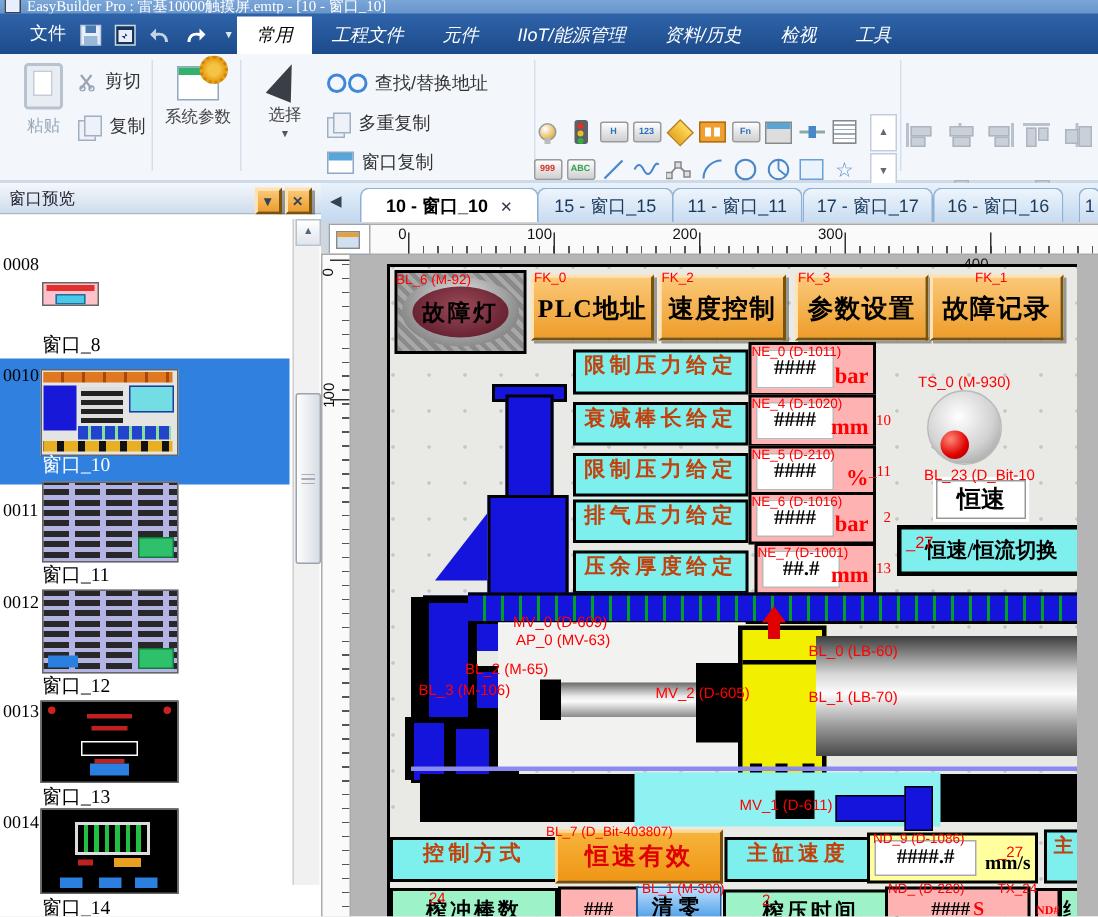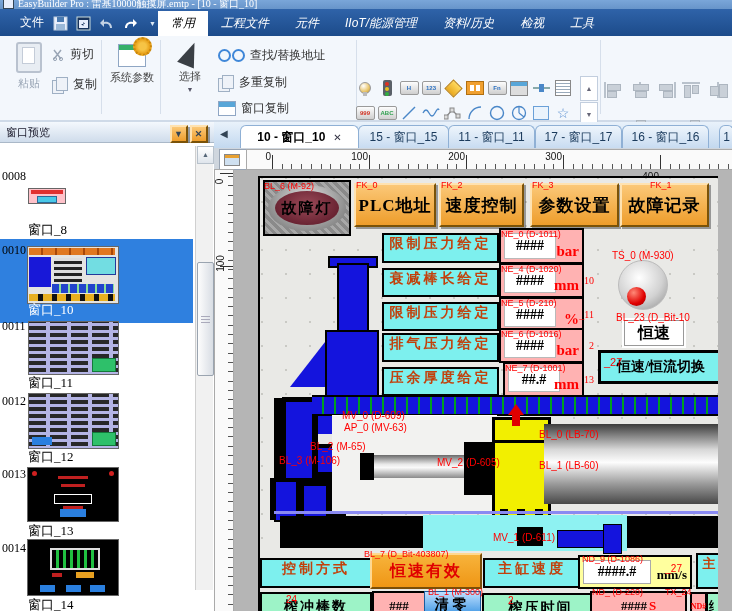--- a/index.html
+++ b/index.html
@@ -498,21 +498,21 @@
           <span class="t-top"></span>
             <span class="t-blue"></span>
             <span class="t-mid"></span>
             <span class="t-cyan"></span>
             <span class="t-belt"></span>
             <span class="t-bot"></span>
         </div>
         <div class="wlab" style="top:62px;">窗口_10</div>
       </div>
 
-      <div class="wnum" style="top:176px;">0011</div>
+      <div class="wnum" style="top:190px;">0011</div>
       <div class="th thtab" style="left:28px;top:178px;width:89px;height:52px;"></div>
       <div class="wlab" style="top:231px;">窗口_11</div>
 
       <div class="wnum" style="top:251px;">0012</div>
       <div class="th thtab t12" style="left:28px;top:250px;width:89px;height:54px;"></div>
       <div class="wlab" style="top:305px;">窗口_12</div>
 
       <div class="wnum" style="top:324px;">0013</div>
       <div class="th th13" style="left:27px;top:324px;width:90px;height:53px;">
         <span class="dot" style="left:4px;"></span>
@@ -700,22 +700,22 @@
       <div class="cyanbar"></div>
       <div class="blk" style="left:257px;top:349px;width:26px;height:19px;"></div>
       <div class="blue" style="left:297px;top:352px;width:46px;height:16px;border-width:1px;"></div>
       <div class="blue" style="left:343px;top:346px;width:17px;height:28px;border-width:1px;"></div>
 
       <span class="rtag" style="left:82px;top:232px;font-size:10px;">MV_0 (D-609)</span>
       <span class="rtag" style="left:84px;top:244px;font-size:10px;">AP_0 (MV-63)</span>
       <span class="rtag" style="left:50px;top:263px;font-size:10px;">BL_2 (M-65)</span>
       <span class="rtag" style="left:19px;top:277px;font-size:10px;">BL_3 (M-106)</span>
       <span class="rtag" style="left:177px;top:279px;font-size:10px;">MV_2 (D-605)</span>
-      <span class="rtag" style="left:279px;top:251px;font-size:10px;">BL_0 (LB-70)</span>
-      <span class="rtag" style="left:279px;top:282px;font-size:10px;">BL_1 (LB-60)</span>
+      <span class="rtag" style="left:279px;top:251px;font-size:10px;">BL_0 (LB-60)</span>
+      <span class="rtag" style="left:279px;top:282px;font-size:10px;">BL_1 (LB-70)</span>
       <span class="rtag" style="left:233px;top:354px;font-size:10px;">MV_1 (D-611)</span>
 
       <div class="cylab" style="left:0px;top:380px;width:108px;height:26px;">
           <span>控制方式</span>
         </div>
       <div class="obtn" style="left:110px;top:375px;width:108px;height:32px;">
           <span>恒速有效</span>
         </div>
       <span class="rtag" style="left:104px;top:371px;">BL_7 (D_Bit-403807)</span>
       <div class="cylab" style="left:223px;top:380px;width:94px;height:26px;">

